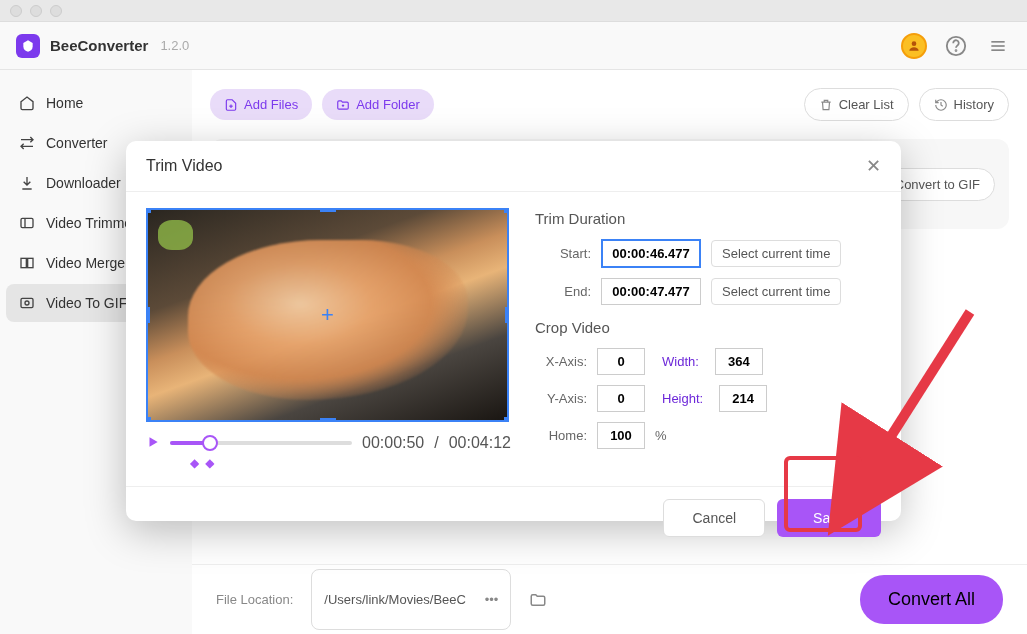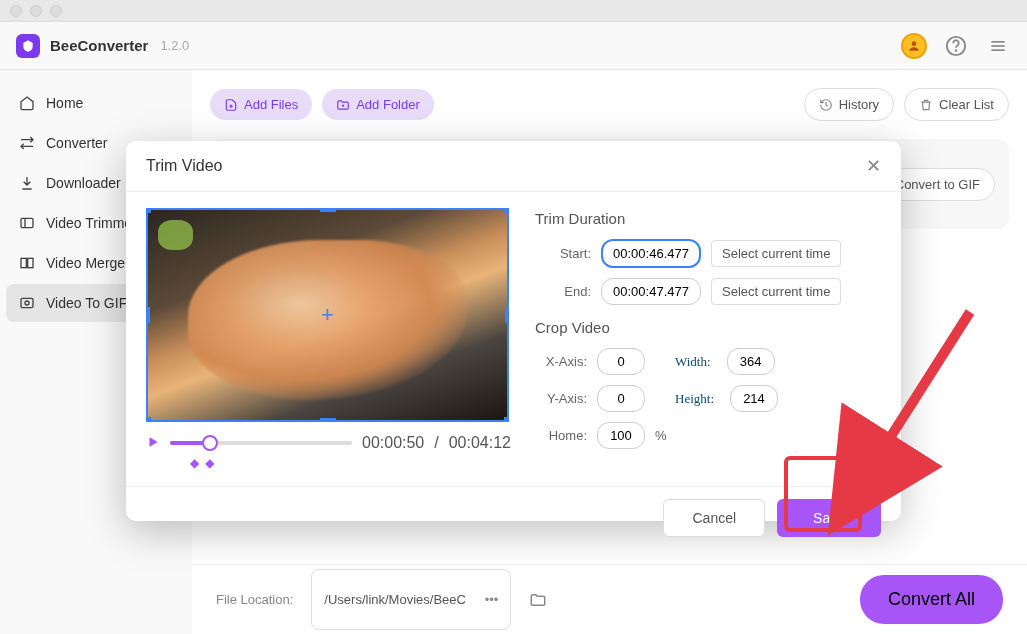--- a/index.html
+++ b/index.html
@@ -67,27 +67,27 @@
 .seek-fill { position:absolute; left:0; top:0; bottom:0; width:22%; background:#a855f7; border-radius:2px;}
 .seek-handle { position:absolute; top:50%; left:22%; width:16px; height:16px; margin:-8px 0 0 -8px; border-radius:50%; background:#fff; border:2px solid #a855f7;}
 .time-text { font-size:16px; color:#555;}
 .markers { display:flex; gap:6px; margin-top:4px; margin-left:44px;}
 .marker { color:#a855f7; font-size:12px;}
 
 .form-panel { flex:1; }
 .section-title { font-size:15px; color:#555; margin-bottom:12px; margin-top:2px;}
 .form-row { display:flex; align-items:center; gap:10px; margin-bottom:10px;}
 .form-label { width:56px; text-align:right; font-size:13px; color:#666;}
-.text-input { border:1px solid #ccc; border-radius:12px; padding:5px 8px; font-size:13px; text-align:center; width: 100px;}
+.text-input { border:1px solid #ccc; border-radius:0; padding:5px 8px; font-size:13px; text-align:center; width: 100px; font-weight: bold;}
 .text-input.active { border:2px solid #3b82f6;}
 .text-input.sm { width:48px;}
 .select-time-btn { border:1px solid #ddd; border-radius:4px; padding:5px 10px; font-size:13px; color:#555; cursor:pointer; background:#fff;}
 .percent { font-size:13px; color:#666;}
 .crop-row .form-label { width:52px;}
-.crop-label2 { font-size:13px; color:#0c4a6e; margin-left: 20px; margin-right:6px;font-family:Liberation Serif, serif;}
+.crop-label2 { font-size:13px; color:#6d28d9; margin-left: 7px; margin-right:6px;}
 
 .modal-footer { border-top:1px solid #eee; padding: 12px 20px; display:flex; justify-content:flex-end; gap:12px;}
 .cancel-btn { border:1px solid #ddd; background:#fff; border-radius:6px; padding:10px 28px; font-size:14px; color:#555; cursor:pointer;}
 .save-btn { background:#a855f7; color:#fff; border:none; border-radius:6px; padding:10px 36px; font-size:14px; cursor:pointer;}
 
 
 .arrow-svg { position:absolute; top:300px; left:780px; width: 210px; height: 240px; pointer-events:none;}
 .save-highlight { position:absolute; top:456px; left:784px; width: 78px; height: 76px; border: 4px solid #e63946; border-radius: 6px; pointer-events:none;}
 </style>
 </head>
@@ -200,31 +200,31 @@
         <svg width="14" height="14" viewBox="0 0 24 24" fill="none" stroke="#7c3aed" stroke-width="2">
             <path d="M3 7a2 2 0 012-2h4l2 2h8a2 2 0 012 2v8a2 2 0 01-2 2H5a2 2 0 01-2-2V7z"></path>
             <line x1="12" y1="11" x2="12" y2="15"></line>
             <line x1="10" y1="13" x2="14" y2="13"></line>
           </svg>
         <span>Add Folder</span>
       </button>
       <div class="toolbar-right">
         <button class="btn btn-outline">
           <svg width="14" height="14" viewBox="0 0 24 24" fill="none" stroke="#888" stroke-width="2">
+              <path d="M4 7h16M9 7V4h6v3M6 7l1 13h10l1-13"></path>
+            </svg>
+          <span>Clear List</span>
+        </button>
+        <button class="btn btn-outline">
+          <svg width="14" height="14" viewBox="0 0 24 24" fill="none" stroke="#888" stroke-width="2">
               <path d="M3 12a9 9 0 109-9 9 9 0 00-6.4 2.6L3 8"></path>
               <path d="M3 3v5h5"></path>
               <path d="M12 7v5l3 2"></path>
             </svg>
           <span>History</span>
-        </button>
-        <button class="btn btn-outline">
-          <svg width="14" height="14" viewBox="0 0 24 24" fill="none" stroke="#888" stroke-width="2">
-              <path d="M4 7h16M9 7V4h6v3M6 7l1 13h10l1-13"></path>
-            </svg>
-          <span>Clear List</span>
         </button>
       </div>
     </div>
 
     <div class="file-row">
       <div class="scissors-icon">
         <svg width="24" height="24" viewBox="0 0 24 24" fill="none" stroke="#a855f7" stroke-width="2">
             <circle cx="6" cy="6" r="3"></circle>
             <circle cx="6" cy="18" r="3"></circle>
             <line x1="8.5" y1="8" x2="20" y2="20"></line>

